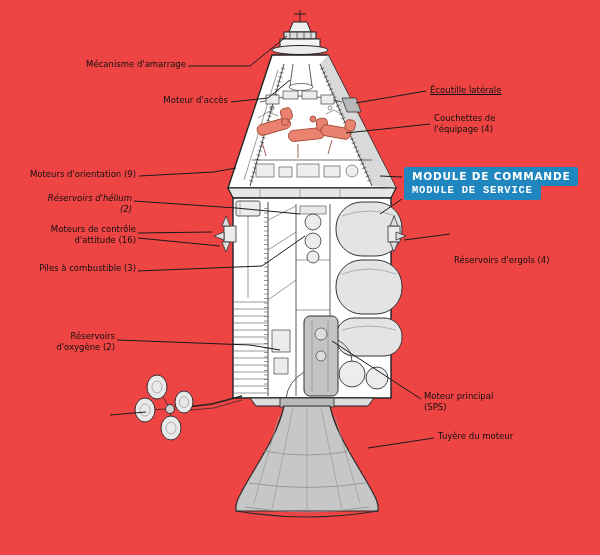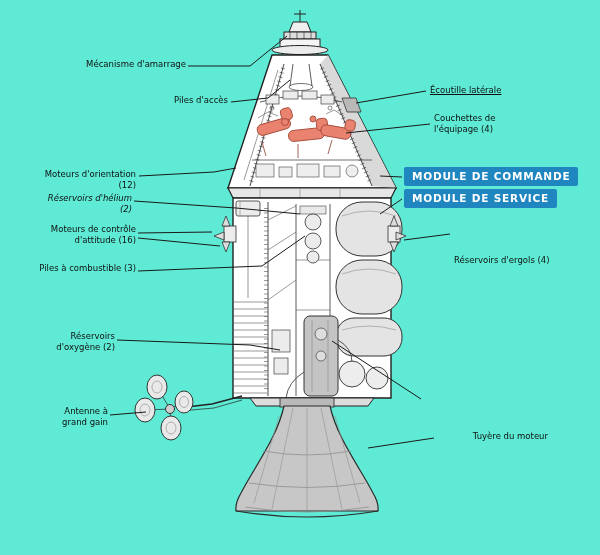--- a/index.html
+++ b/index.html
@@ -3,21 +3,21 @@
 <meta charset="utf-8">
 <style>
   :root{
     --highlight:#E9826F;
     --callout-bg:#1F86C0;
     --callout-text:#FFFFFF;
     --line:#1A1A1A;
   }
   html,body{margin:0;padding:0;background:#fff;}
   .stage{
-    position:relative;width:600px;height:555px;background:#5eead4;overflow:hidden;
+    position:relative;width:600px;height:555px;background:#ef4444;overflow:hidden;
     font-family:"DejaVu Sans",sans-serif;
   }
   .drawing{position:absolute;left:0;top:0;}
   .callout{
     position:absolute;
     font:8.5px/1.3 "DejaVu Sans",sans-serif;
     color:#101010;
     white-space:normal;
   }
   .r{text-align:right;}
@@ -227,40 +227,40 @@
       <polyline class="lead" points="402,177 380,176"></polyline>
       <polyline class="lead" points="402,199 380,214"></polyline>
       <polyline class="lead" points="450,234 404,240"></polyline>
       <polyline class="lead" points="421,399 332,341"></polyline>
       <polyline class="lead" points="434,438 368,448"></polyline>
     </g>
   </svg>
 
   <div class="callout r" style="left:84px;top:59px;width:102px;">Mécanisme d'amarrage</div>
 
-  <div class="callout r" style="left:148px;top:95px;width:80px;">Piles d'accès</div>
-
-  <div class="callout r" style="left:26px;top:169px;width:110px;">Moteurs d'orientation (12)</div>
+  <div class="callout r" style="left:148px;top:95px;width:80px;">Moteur d'accès</div>
+
+  <div class="callout r" style="left:26px;top:169px;width:110px;">Moteurs d'orientation (9)</div>
 
   <div class="callout r" style="left:46px;top:193px;width:86px;font-style:italic;">Réservoirs d'hélium (2)</div>
 
   <div class="callout r" style="left:28px;top:224px;width:108px;">Moteurs de contrôle d'attitude (16)</div>
 
   <div class="callout r" style="left:24px;top:263px;width:112px;text-align:right;">Piles à combustible (3)</div>
 
   <div class="callout r" style="left:25px;top:331px;width:90px;">Réservoirs d'oxygène (2)</div>
 
-  <div class="callout r" style="left:38px;top:406px;width:70px;">Antenne à grand gain</div>
 
   <div class="callout" style="left:430px;top:85px;width:120px;text-decoration:underline;">Écoutille latérale</div>
 
   <div class="callout" style="left:434px;top:113px;width:100px;">Couchettes de l'équipage (4)</div>
 
   <div class="module-tag" style="left:404px;top:167px;">MODULE DE COMMANDE</div>
 
-  <div class="module-tag" style="left:404px;top:189px;">MODULE DE SERVICE</div>
+  <div class="module-tag" style="left:404px;top:181px;font-family:Liberation Mono, monospace;">MODULE DE SERVICE</div>
 
   <div class="callout" style="left:454px;top:227px;width:110px;margin-top:28px;">Réservoirs d'ergols (4)</div>
 
-
-  <div class="callout" style="left:438px;top:431px;width:110px;text-align:right;">Tuyère du moteur</div>
+  <div class="callout" style="left:424px;top:391px;width:80px;">Moteur principal (SPS)</div>
+
+  <div class="callout" style="left:438px;top:431px;width:110px;">Tuyère du moteur</div>
 
 </div>
 
 </body></html>

